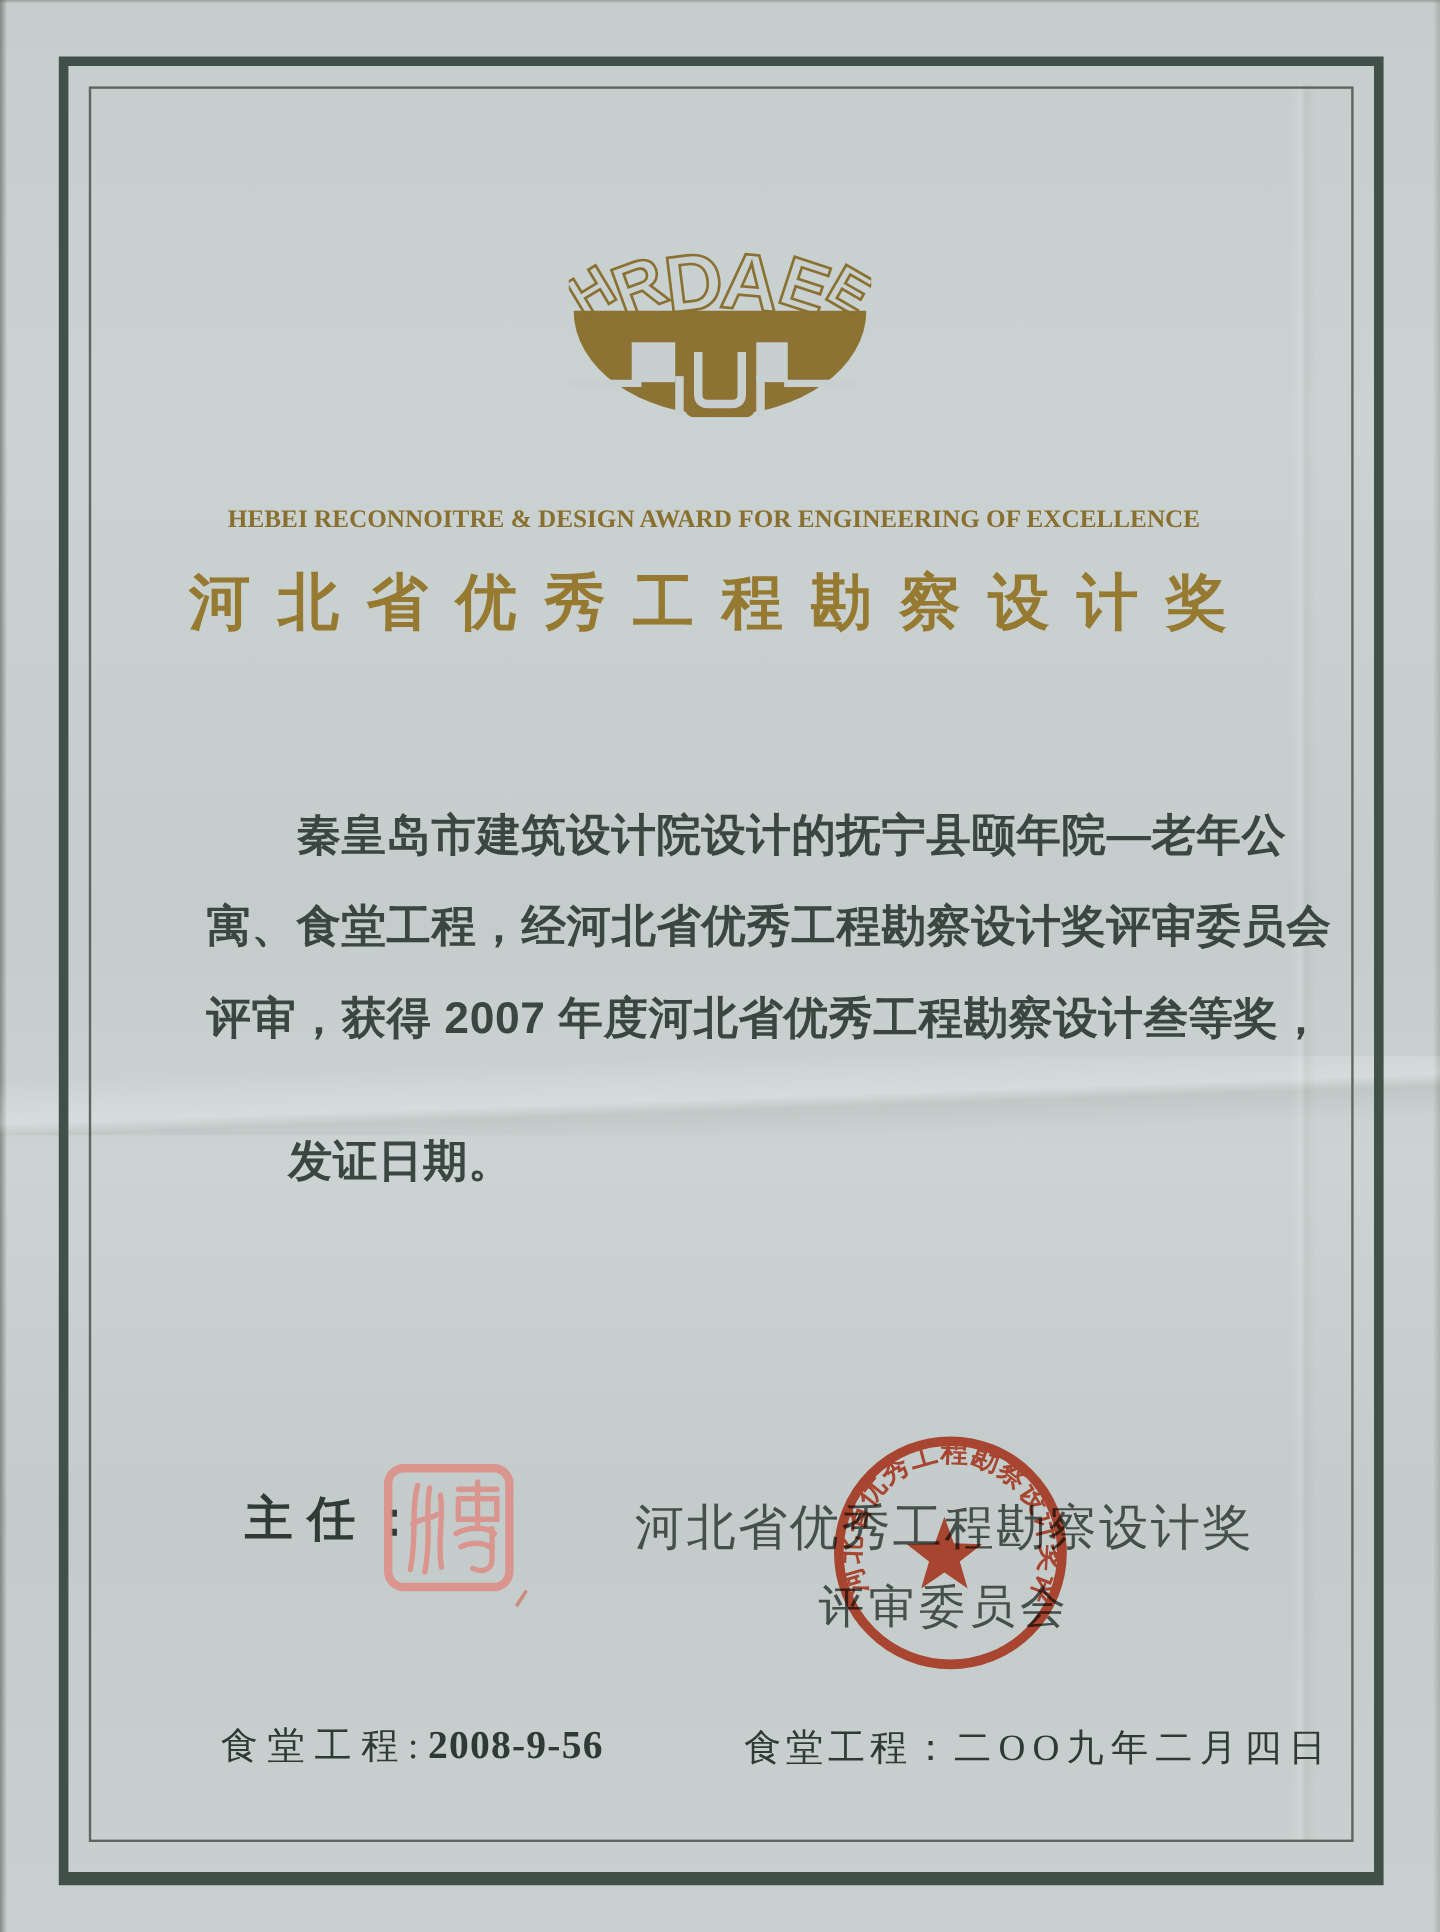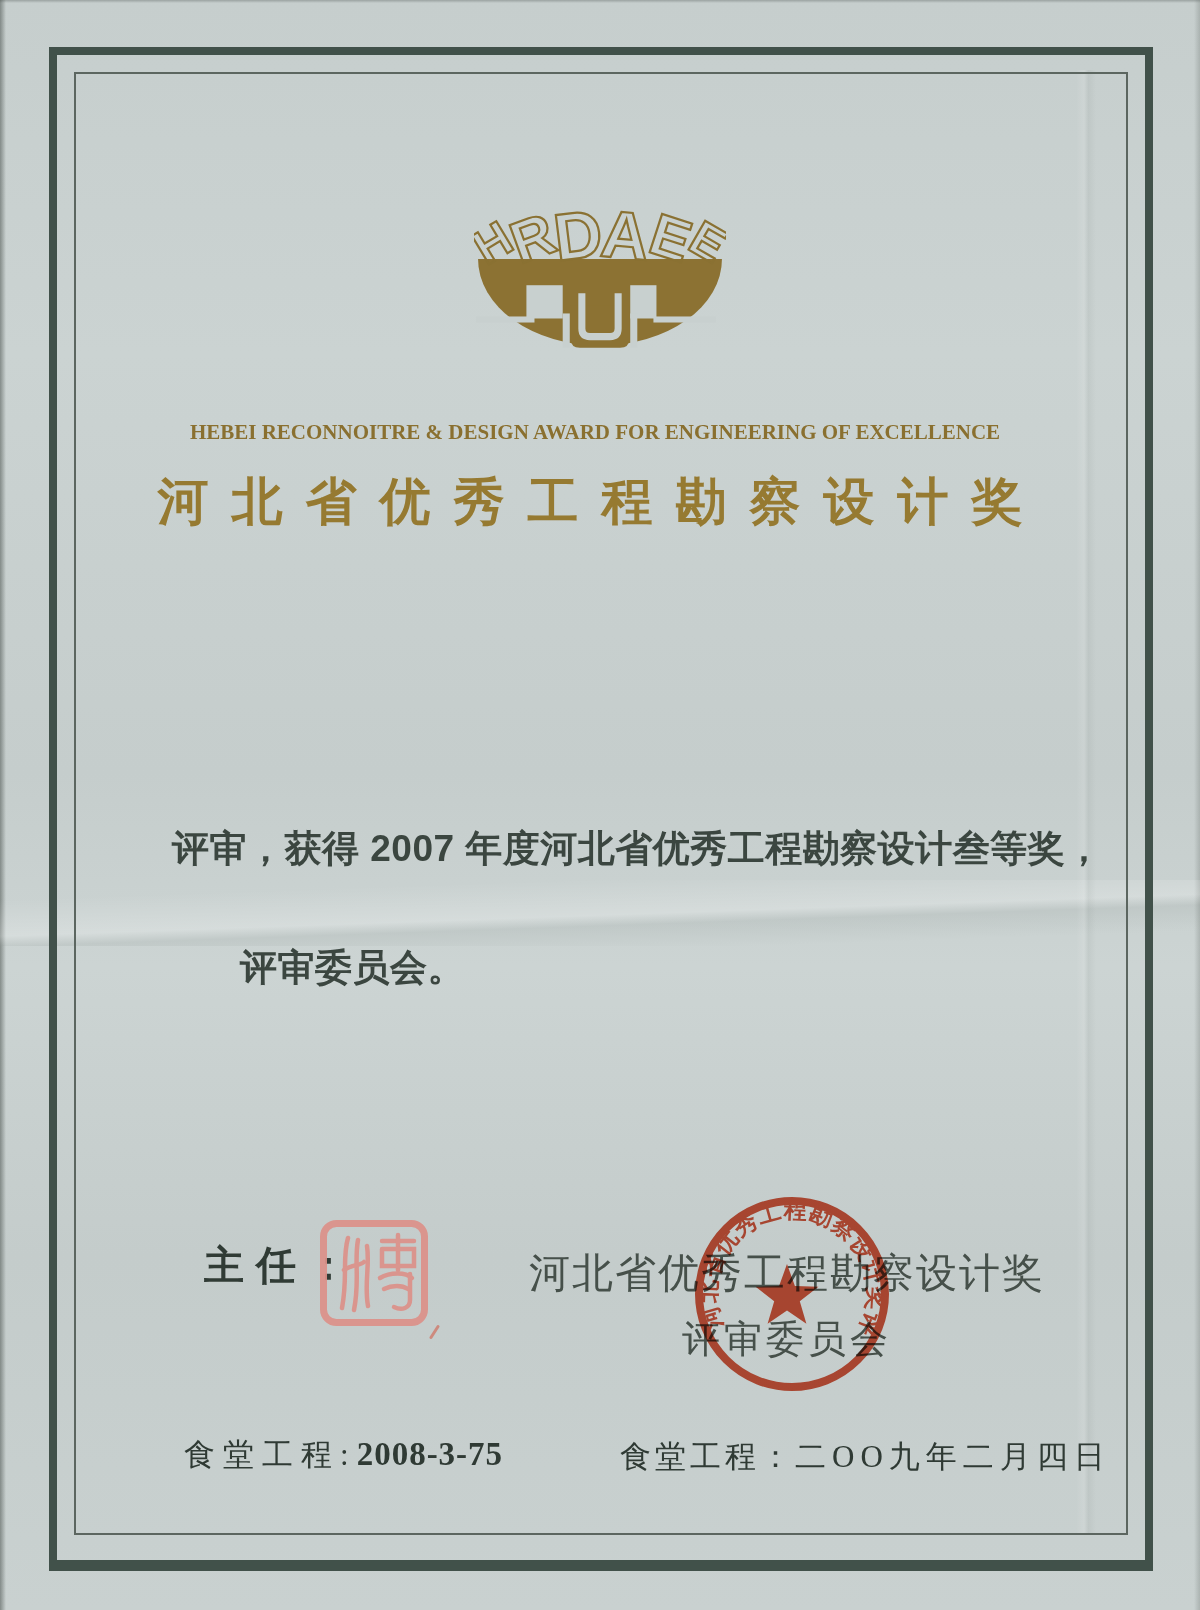--- a/index.html
+++ b/index.html
@@ -113,22 +113,24 @@
       <text transform="translate(106,91) rotate(-7)" font-size="66">D</text>
       <text transform="translate(148,91) rotate(5)" font-size="66">A</text>
       <text transform="translate(189,90) rotate(18)" font-size="58">E</text>
       <text transform="translate(224,89) rotate(30)" font-size="48">E</text>
     </g>
   </svg>
 
   <div class="title-en">HEBEI RECONNOITRE &amp; DESIGN AWARD FOR ENGINEERING OF EXCELLENCE</div>
   <div class="title-zh">河北省优秀工程勘察设计奖</div>
 
+  <div class="body-line bl1">秦皇岛市建筑设计院设计的抚宁县颐年院—老年公</div>
+  <div class="body-line bl2">寓、食堂工程，经河北省优秀工程勘察设计奖评审委员会</div>
   <div class="body-line bl3">评审，获得 2007 年度河北省优秀工程勘察设计叁等奖，</div>
-  <div class="body-line bl4">评审委员会。</div>
+  <div class="body-line bl4">发证日期。</div>
 
   <div class="director-label">主任：</div>
 
   <svg class="name-seal" viewBox="0 0 112 110" xmlns="http://www.w3.org/2000/svg">
     <rect x="5.5" y="5.5" width="101" height="99" rx="13" fill="none" stroke="#dc9189" stroke-width="7"></rect>
     <g stroke="#dc9189" stroke-width="4.5" fill="none" stroke-linecap="round">
       <path d="M30 20 C24 40 30 58 24 90"></path>
       <path d="M40 22 C36 44 42 62 36 92"></path>
       <path d="M49 28 C52 48 46 66 50 88"></path>
       <path d="M26 52 C34 46 42 48 46 44"></path>
@@ -149,19 +151,19 @@
     <polygon fill="#d5472b" points="95,72 102.9,94.1 126.4,94.8 107.8,109.2 114.4,131.7 95,118.5 75.6,131.7 82.2,109.2 63.6,94.8 87.1,94.1"></polygon>
     <defs>
       <path id="sealArc" d="M 31.1 134.1 A 76 76 0 1 1 168.9 134.1" fill="none"></path>
     </defs>
     <text fill="#d5472b" font-size="23" font-weight="bold" font-family="'Liberation Sans',sans-serif" letter-spacing="1">
       <textPath href="#sealArc">河北省优秀工程勘察设计奖评审委员会</textPath>
     </text>
   </svg>
 
   <div class="footer-certno">
-    <span class="lbl">食堂工程:</span><span class="val">2008-3-75</span>
+    <span class="lbl">食堂工程:</span><span class="val">2008-9-56</span>
   </div>
   <div class="footer-date">
     <span class="lbl">食堂工程：</span><span class="val">二OO九年二月四日</span>
   </div>
 
 </div>
 
 </body></html>

